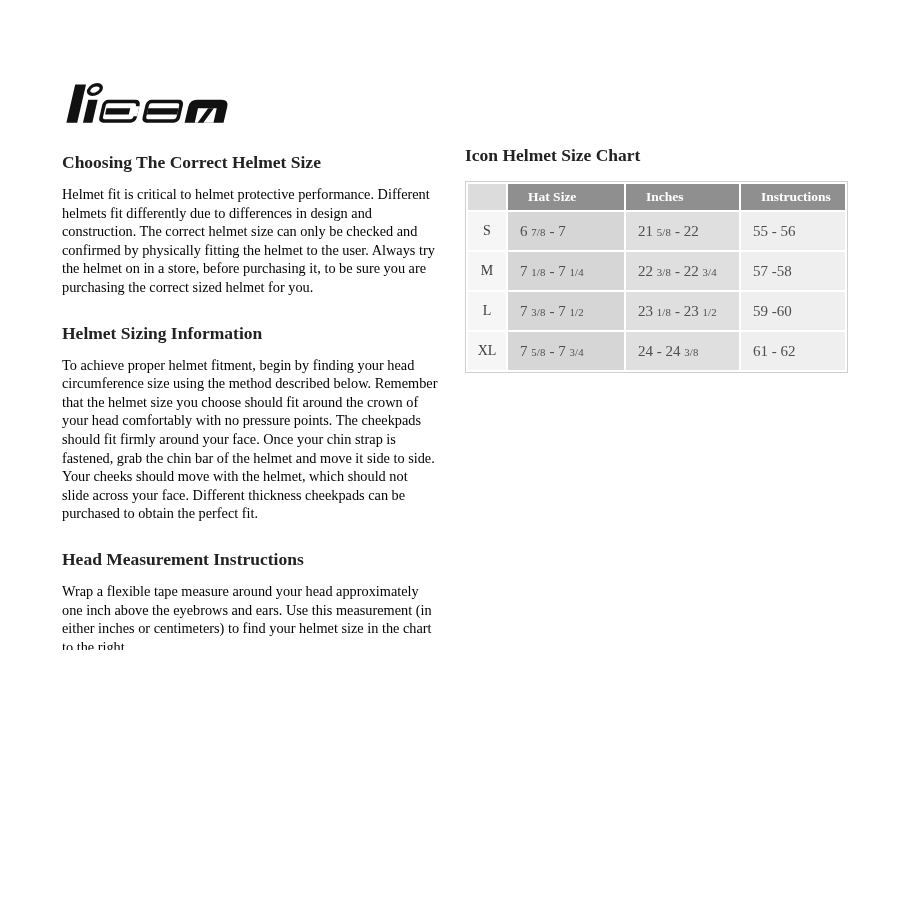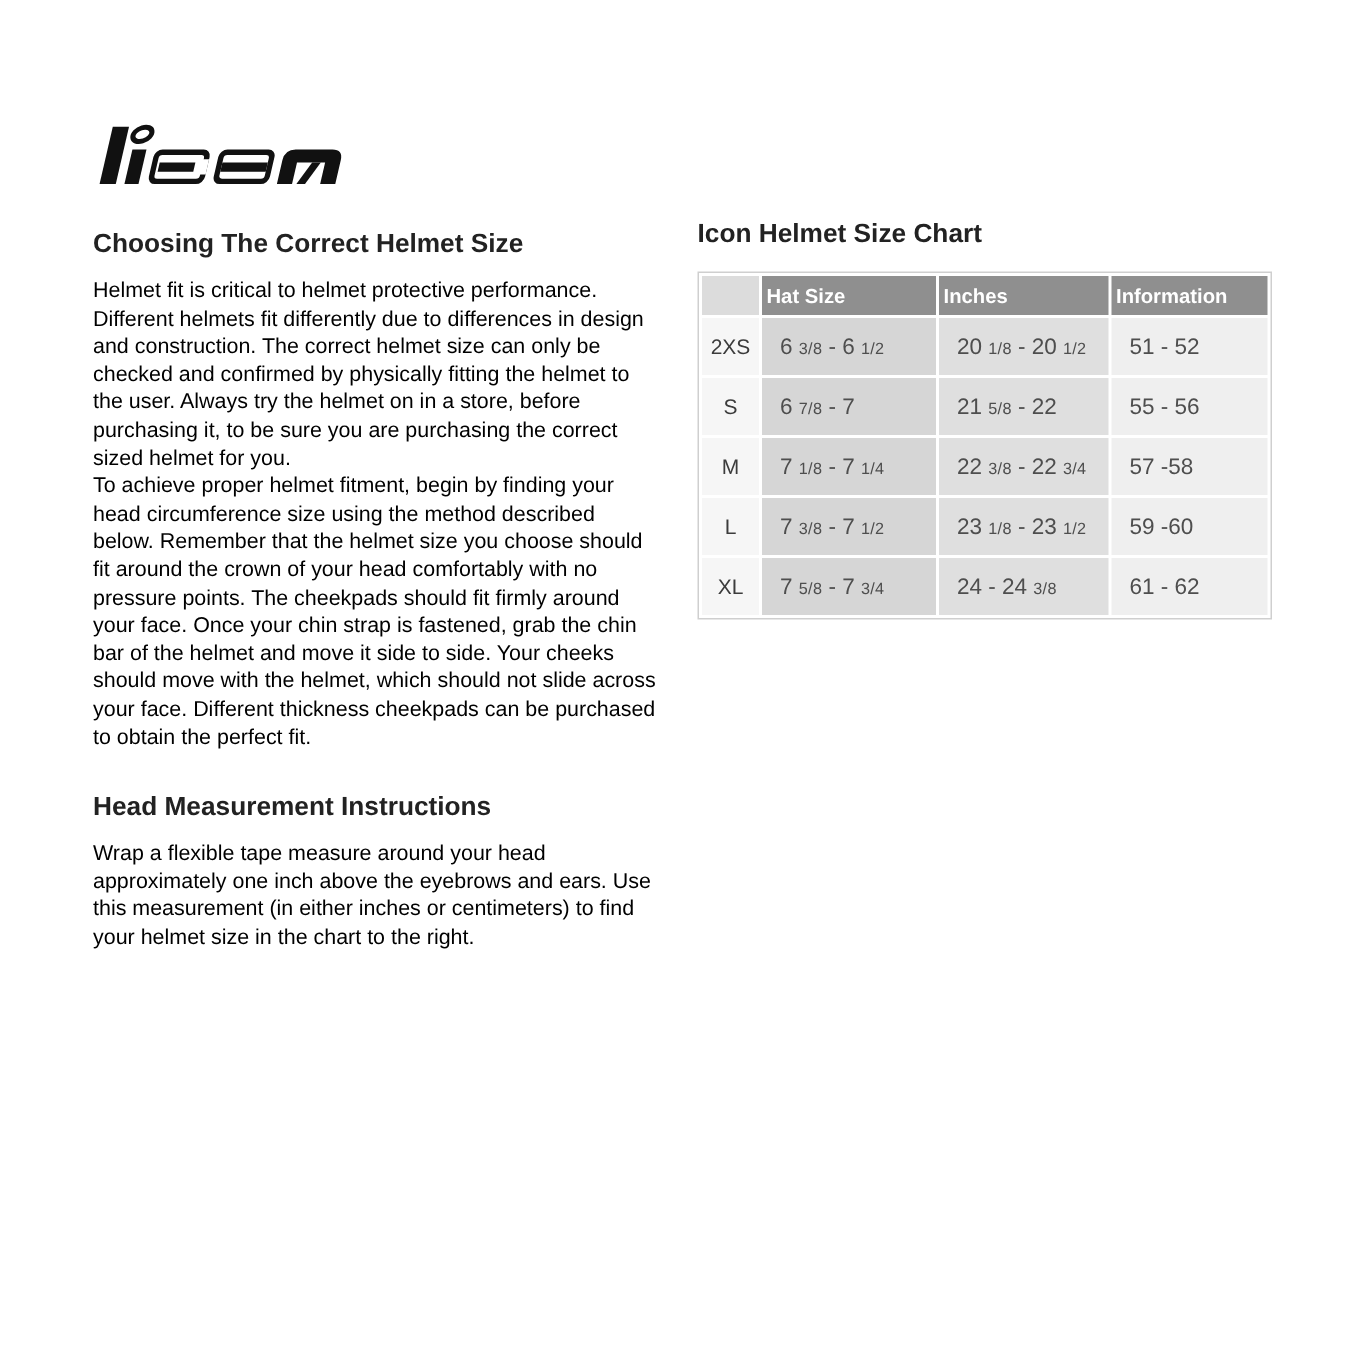--- a/index.html
+++ b/index.html
@@ -4,20 +4,21 @@
 <style>
   * { margin: 0; padding: 0; box-sizing: border-box; }
   html, body { background: #ffffff; }
   body { font-family: "Liberation Sans", "DejaVu Sans", sans-serif; }
   .page {
     position: relative;
     width: 900px;
     height: 650px;
     background: #ffffff;
     overflow: hidden;
+    font-family: Liberation Serif, serif;
   }
   .left-col {
     position: absolute;
     left: 62px;
     top: 82px;
     width: 376px;
   }
   .logo-wrap { width: 173px; height: 44px; }
   .logo-wrap svg { display: block; width: 100%; height: 100%; }
   .section h2 {
@@ -58,21 +59,21 @@
     white-space: nowrap;
     overflow: hidden;
   }
   thead th {
     height: 26px;
     background: #8f8f8f;
     color: #ffffff;
     font-size: 13.5px;
     font-weight: 700;
     text-align: left;
-    padding-left: 3px;
+    padding-left: 20px;
   }
   thead th.corner { background: #dcdcdc; padding: 0; }
   tbody th.size-cell {
     height: 38px;
     background: #f6f6f6;
     color: #3c3c3c;
     font-weight: 400;
     font-size: 14px;
     text-align: center;
   }
@@ -120,20 +121,21 @@
         </g>
       </svg>
     </div>
 
     <section class="section">
       <h2>Choosing The Correct Helmet Size</h2>
       <p>Helmet fit is critical to helmet protective performance. Different helmets fit differently due to differences in design and construction. The correct helmet size can only be checked and confirmed by physically fitting the helmet to the user. Always try the helmet on in a store, before purchasing it, to be sure you are purchasing the correct sized helmet for you.</p>
     </section>
 
     <section class="section">
+      <h2>Helmet Sizing Information</h2>
       <p>To achieve proper helmet fitment, begin by finding your head circumference size using the method described below. Remember that the helmet size you choose should fit around the crown of your head comfortably with no pressure points. The cheekpads should fit firmly around your face. Once your chin strap is fastened, grab the chin bar of the helmet and move it side to side. Your cheeks should move with the helmet, which should not slide across your face. Different thickness cheekpads can be purchased to obtain the perfect fit.</p>
     </section>
 
     <section class="section">
       <h2>Head Measurement Instructions</h2>
       <p>Wrap a flexible tape measure around your head approximately one inch above the eyebrows and ears. Use this measurement (in either inches or centimeters) to find your helmet size in the chart to the right.</p>
     </section>
 
   </div>
 
@@ -145,30 +147,24 @@
         <col style="width:38px">
         <col style="width:116px">
         <col style="width:113px">
         <col style="width:104px">
       </colgroup>
       <thead>
         <tr>
           <th class="corner"></th>
           <th>Hat Size</th>
           <th>Inches</th>
-          <th>Information</th>
+          <th>Instructions</th>
         </tr>
       </thead>
       <tbody>
-          <tr>
-            <th class="size-cell">2XS</th>
-            <td class="hat-size-cell">6 <span class="frac">3/8</span> - 6 <span class="frac">1/2</span></td>
-            <td class="inches-cell">20 <span class="frac">1/8</span> - 20 <span class="frac">1/2</span></td>
-            <td class="centimeters-cell">51 - 52</td>
-          </tr>
           <tr>
             <th class="size-cell">S</th>
             <td class="hat-size-cell">6 <span class="frac">7/8</span> - 7</td>
             <td class="inches-cell">21 <span class="frac">5/8</span> - 22</td>
             <td class="centimeters-cell">55 - 56</td>
           </tr>
           <tr>
             <th class="size-cell">M</th>
             <td class="hat-size-cell">7 <span class="frac">1/8</span> - 7 <span class="frac">1/4</span></td>
             <td class="inches-cell">22 <span class="frac">3/8</span> - 22 <span class="frac">3/4</span></td>

